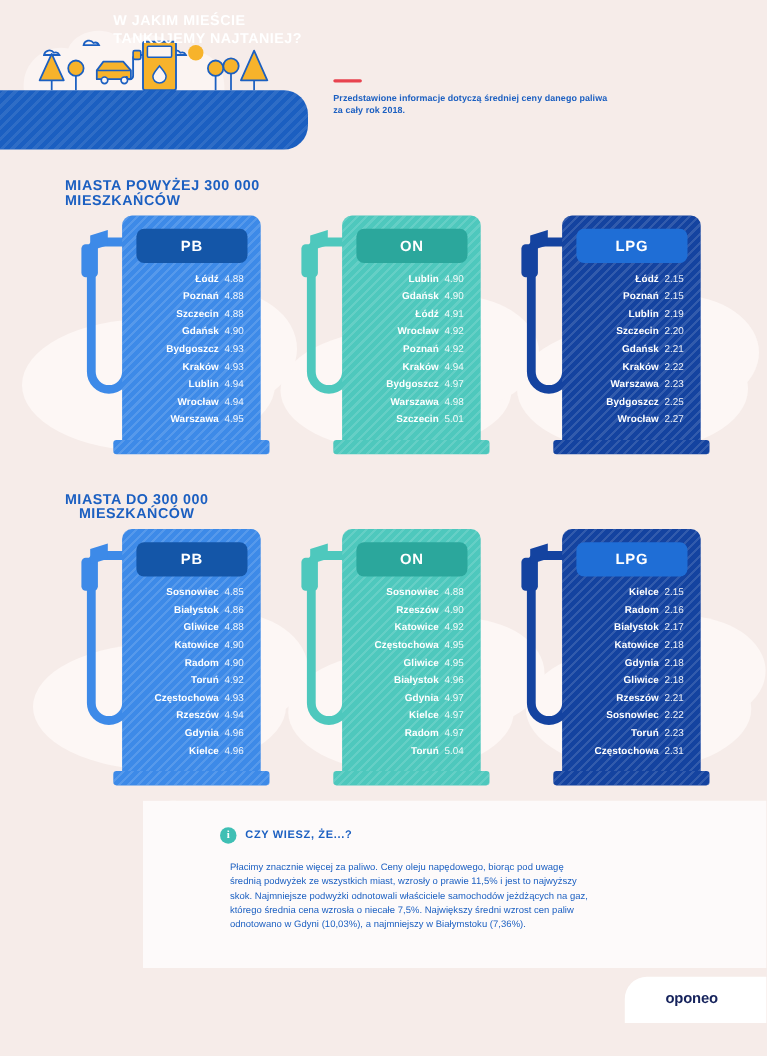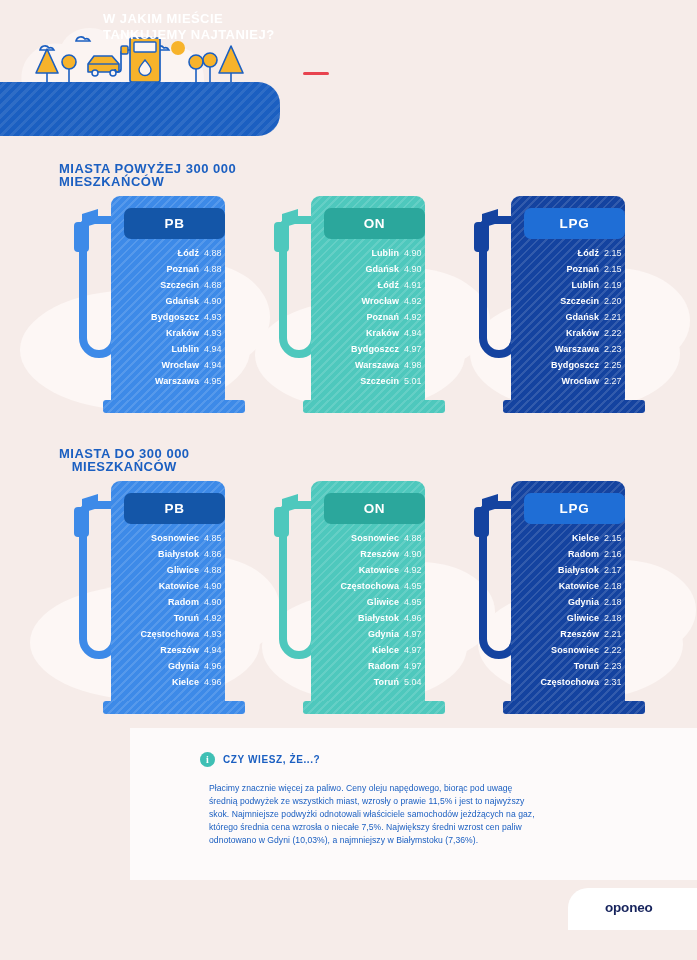--- a/index.html
+++ b/index.html
@@ -62,21 +62,21 @@
     line-height: 13px; text-transform: uppercase; white-space: pre-line;
   }
   .sec-title.s1 { left: 59px; top: 162px; }
   .sec-title.s2 { left: 59px; top: 447px; text-align: center; }
 
   
   .pump { position: absolute; width: 175px; }
   .pump .hose { position: absolute; left: 0; top: 8px; }
   .pump .body {
     position: absolute; left: 49px; top: 0;
-    width: 114px; border-radius: 9px 9px 0 0; overflow: hidden;
+    width: 126px; border-radius: 9px 9px 0 0; overflow: hidden;
   }
   .pump .body .stripes {
     position: absolute; inset: 0;
     background-image: repeating-linear-gradient(-45deg,
         rgba(255,255,255,.13) 0 2px, rgba(255,255,255,0) 2px 6px);
   }
   .pump .base {
     position: absolute; left: 41px; width: 142px; height: 13px;
     border-radius: 3px; overflow: hidden;
   }
@@ -201,20 +201,21 @@
   </svg>
 
   <div class="banner">
     <div class="stripes"></div>
   </div>
   <div class="banner-text">W JAKIM MIEŚCIE
 TANKUJEMY NAJTANIEJ?</div>
 
   <div class="note">
     <div class="note-rule"></div>
+    <p>Przedstawione informacje dotyczą średniej ceny danego paliwa za cały rok 2018.</p>
   </div>
 
   <div class="sec-title s1">MIASTA POWYŻEJ 300 000
 MIESZKAŃCÓW</div>
   <div class="sec-title s2">MIASTA DO 300 000
 MIESZKAŃCÓW</div>
 
   <div id="pump-host">
       <div class="pump" style="left: 62px; top: 196px;">
         <svg class="hose" width="60" height="194" viewBox="0 0 60 194">

